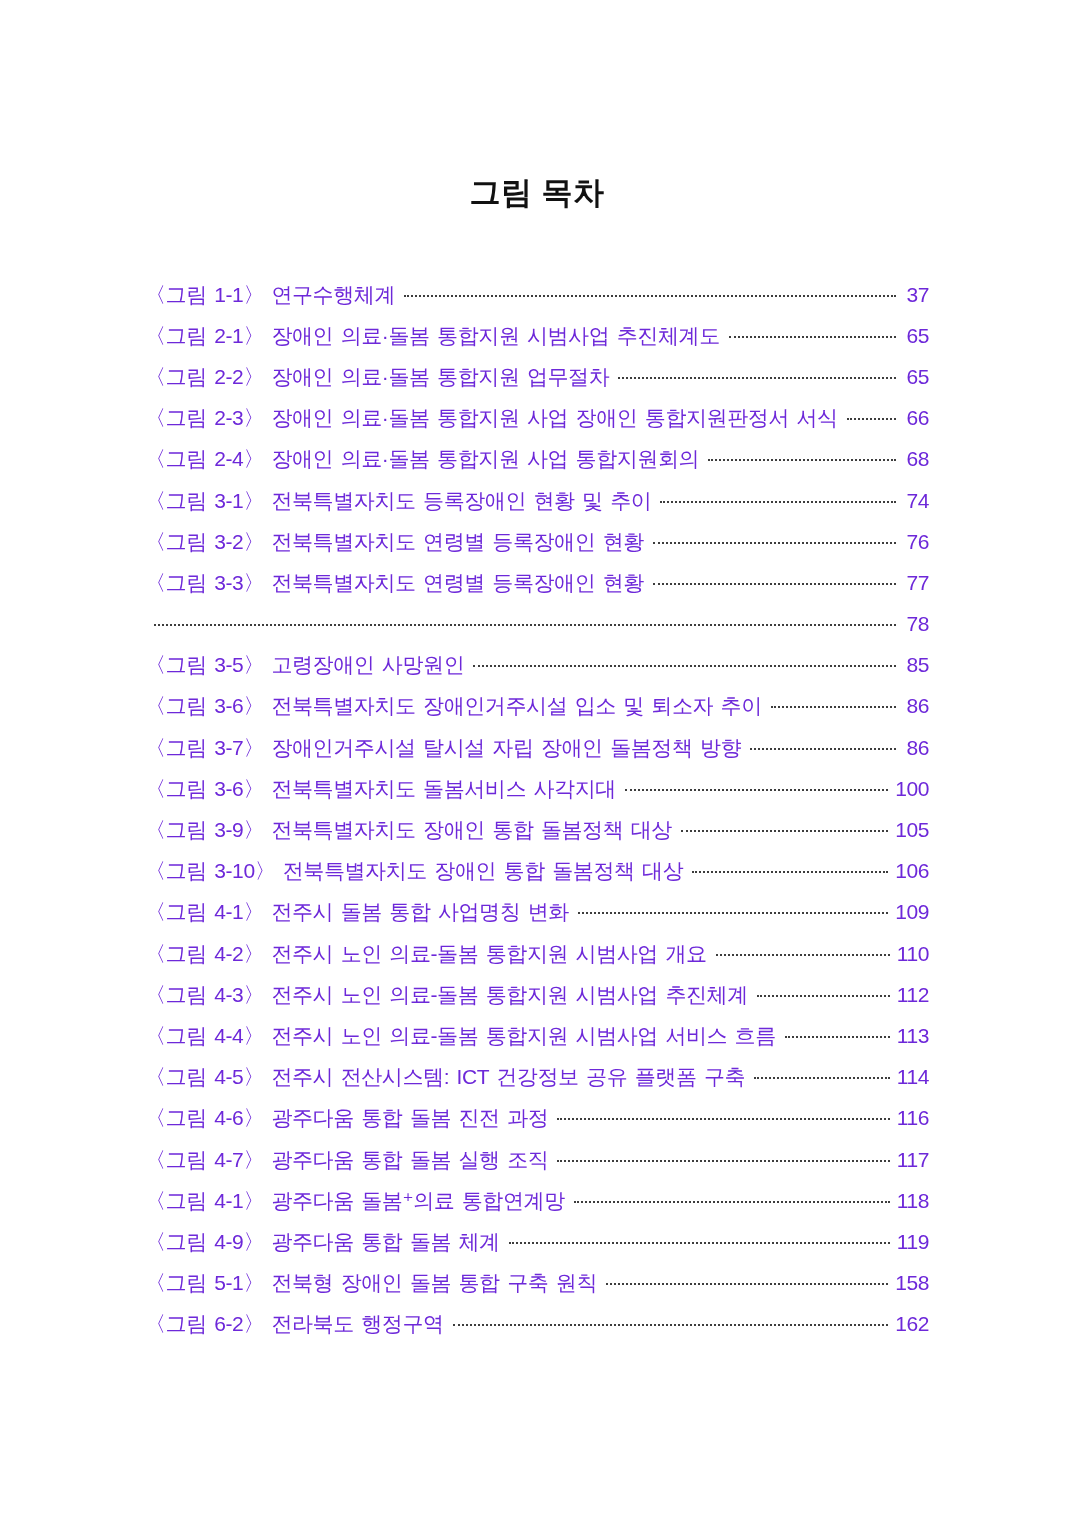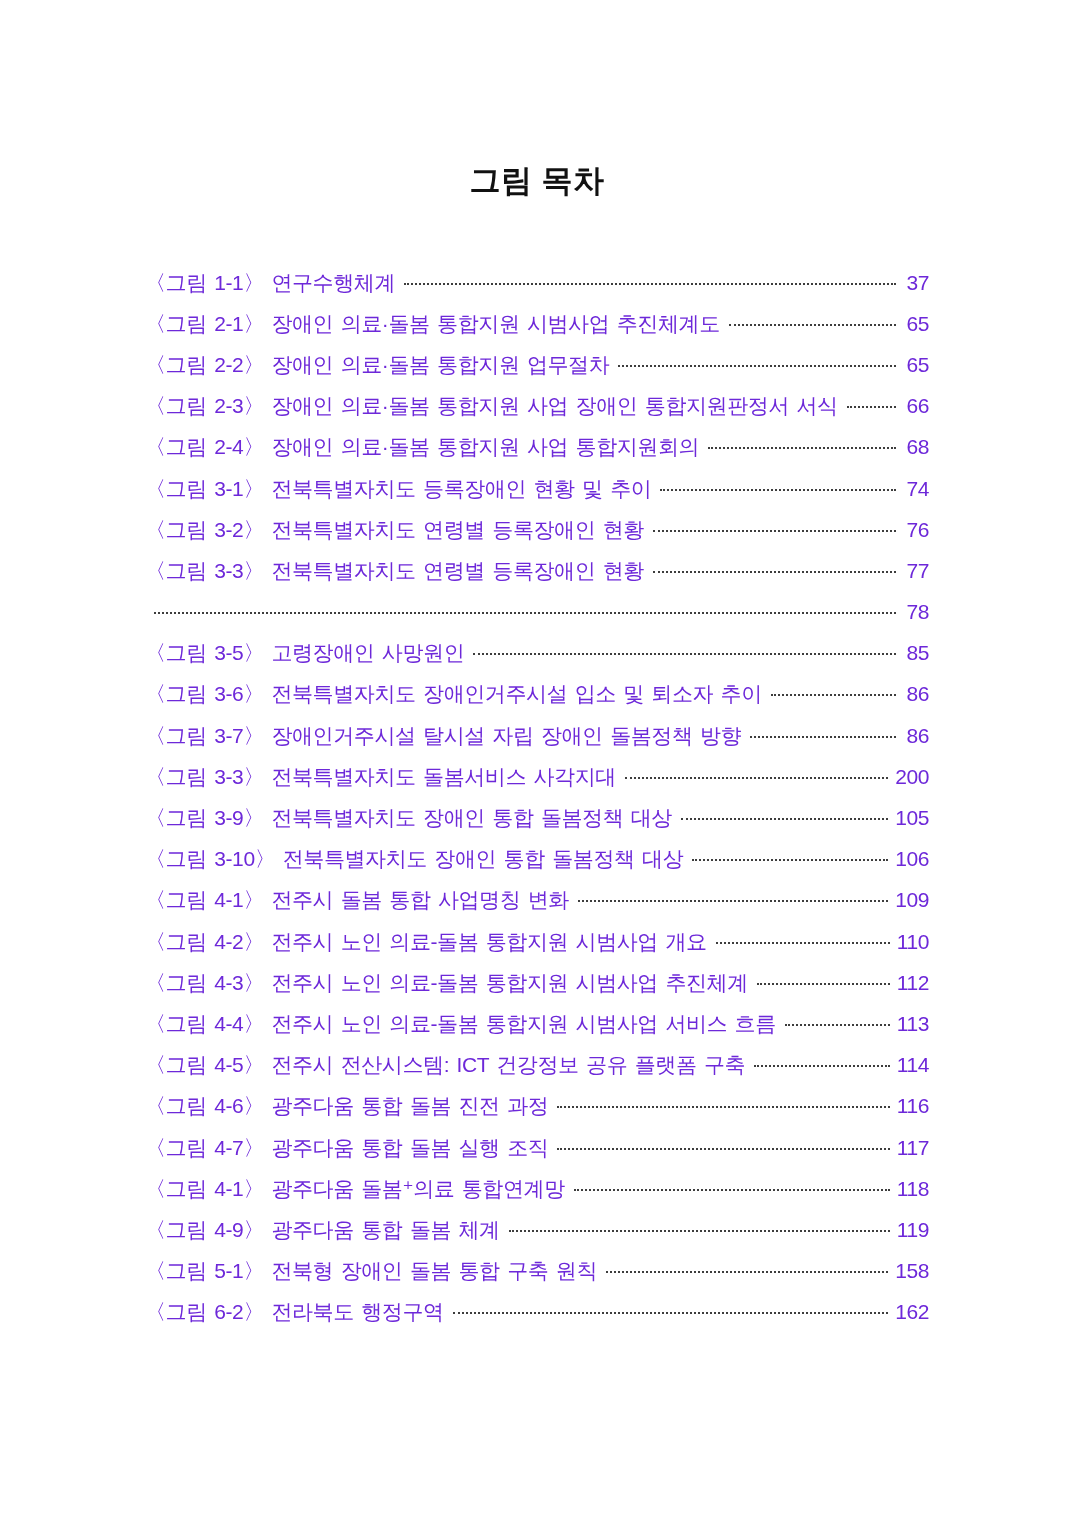--- a/index.html
+++ b/index.html
@@ -15,21 +15,21 @@
     overflow: hidden;
   }
   .page {
     box-sizing: border-box;
     width: 1073px;
     height: 1517px;
     padding: 162px 144px 0 145px;
     background: #ffffff;
   }
   .doc-title {
-    margin: 0;
+    margin: 12px;
     font-size: 31px;
     line-height: 38px;
     font-weight: 700;
     text-align: center;
     letter-spacing: 0.5px;
     color: #111111;
   }
   .toc {
     margin-top: 62px;
   }
@@ -134,23 +134,23 @@
     <span class="toc-page">86</span>
   </div>
 
   <div class="toc-row">
     <span class="toc-label">〈그림 3-7〉 장애인거주시설 탈시설 자립 장애인 돌봄정책 방향</span>
     <span class="toc-leader"></span>
     <span class="toc-page">86</span>
   </div>
 
   <div class="toc-row">
-    <span class="toc-label">〈그림 3-3〉 전북특별자치도 돌봄서비스 사각지대</span>
-    <span class="toc-leader"></span>
-    <span class="toc-page">200</span>
+    <span class="toc-label">〈그림 3-6〉 전북특별자치도 돌봄서비스 사각지대</span>
+    <span class="toc-leader"></span>
+    <span class="toc-page">100</span>
   </div>
 
   <div class="toc-row">
     <span class="toc-label">〈그림 3-9〉 전북특별자치도 장애인 통합 돌봄정책 대상</span>
     <span class="toc-leader"></span>
     <span class="toc-page">105</span>
   </div>
 
   <div class="toc-row">
     <span class="toc-label">〈그림 3-10〉 전북특별자치도 장애인 통합 돌봄정책 대상</span>

